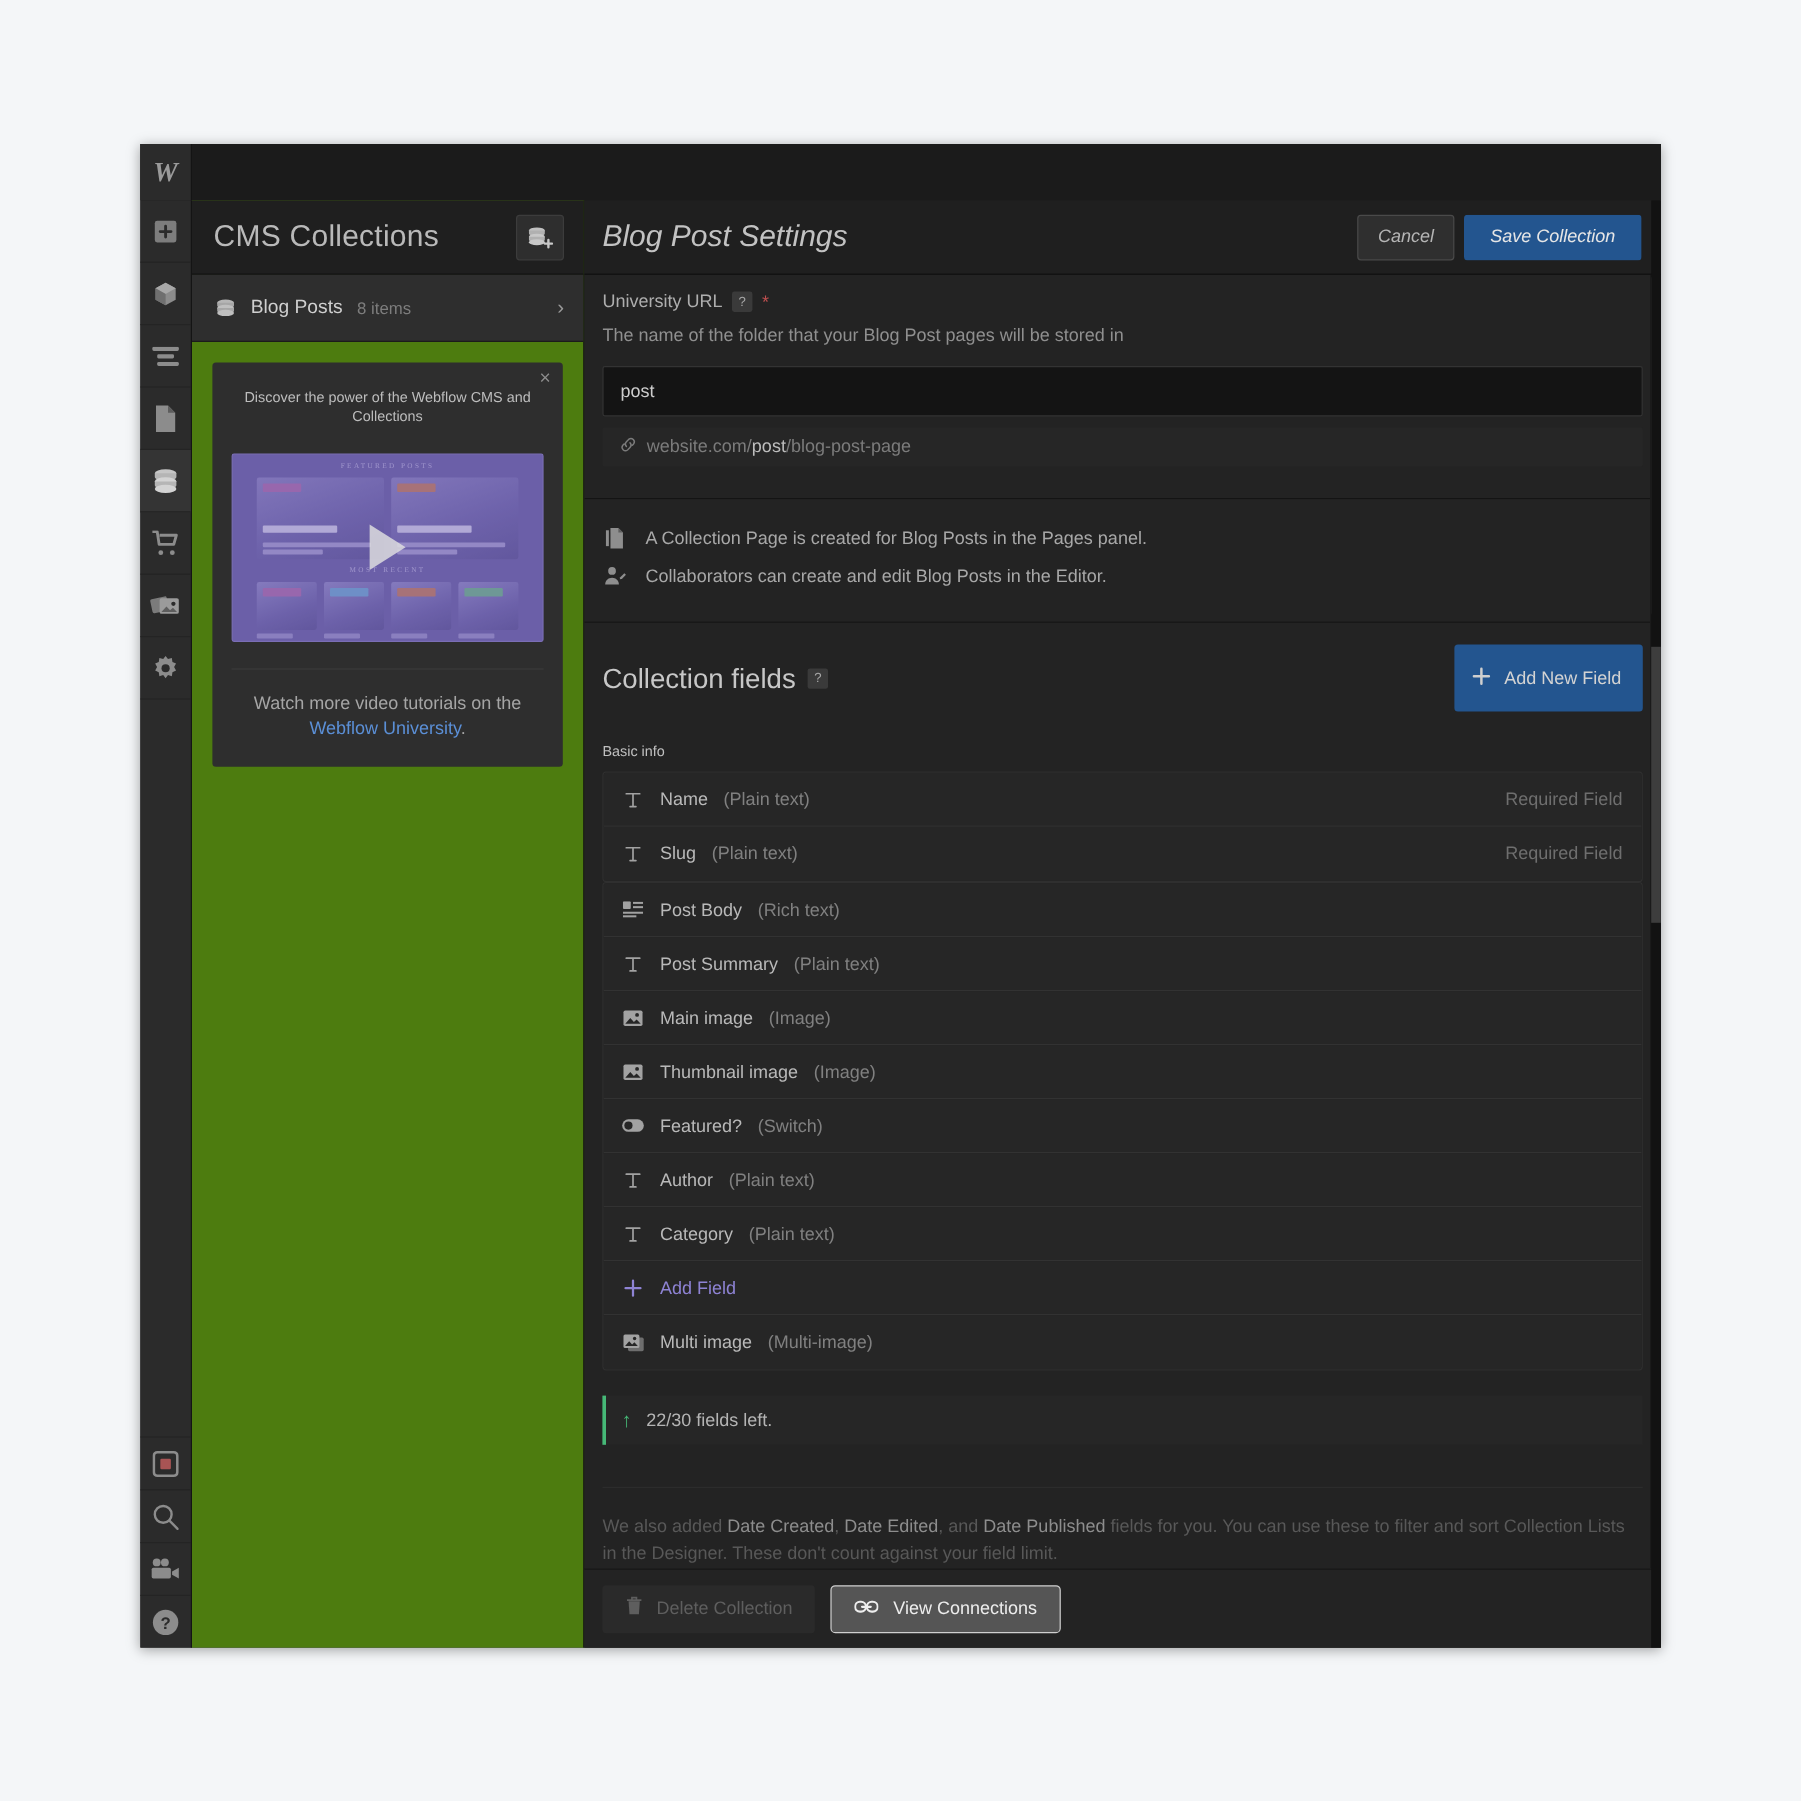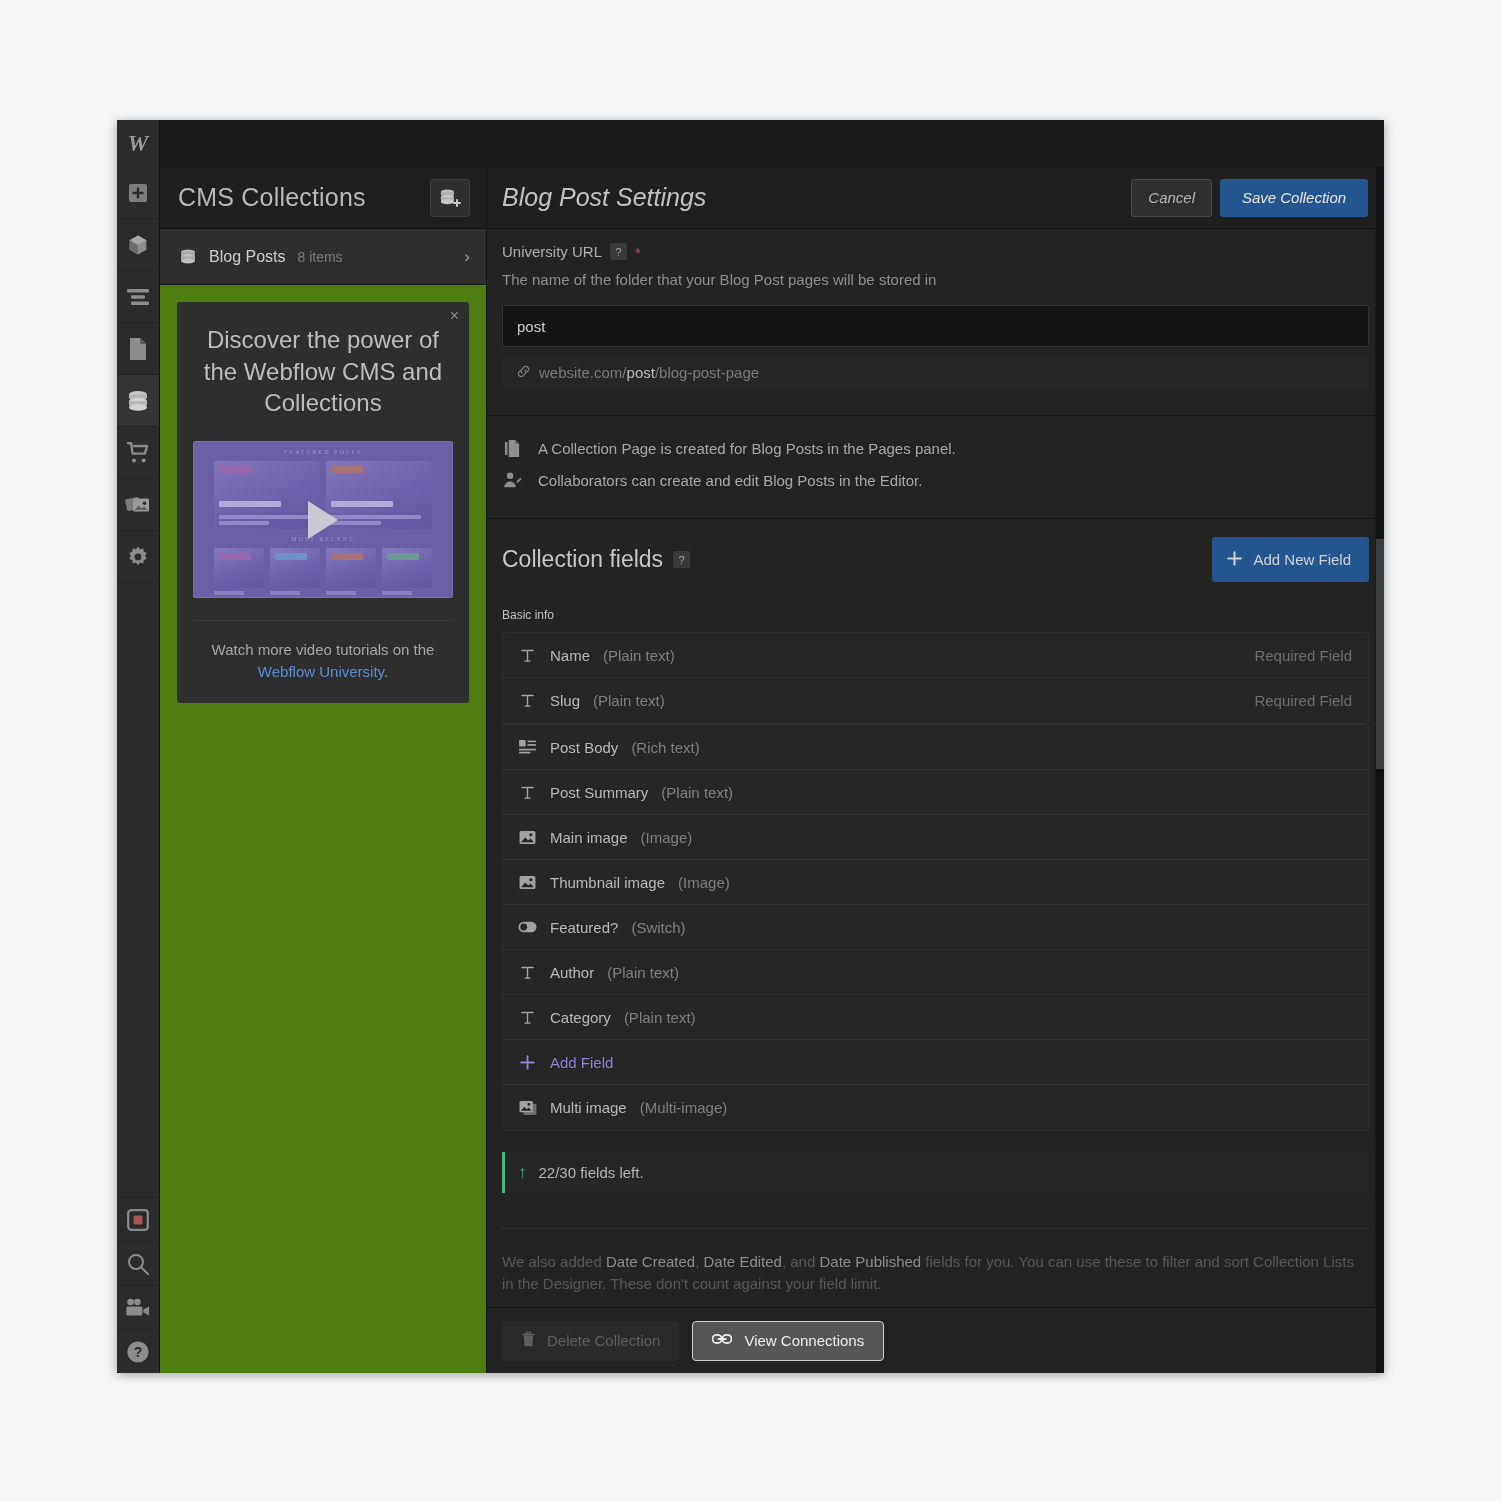--- a/index.html
+++ b/index.html
@@ -101,21 +101,21 @@
     background: #2e2e2e;
     border-radius: 3px;
     padding: 14px 16px 0 16px;
     position: relative;
   }
   #promo-close {
     position: absolute; right: 10px; top: 6px;
     color: #8d8d8d; font-size: 16px; cursor: pointer; line-height: 1;
   }
   #promo-title {
-    color: #bdbdbd; font-size: 24px; line-height: 1.32; text-align: center;
+    color: #bdbdbd; font-size: 12px; line-height: 1.32; text-align: center;
     padding: 8px 6px 0 6px;
   }
   #promo-video {
     margin: 22px 0 0 0;
     height: 157px;
     background: #6b5fa8;
     border: 1px solid #7a6eb5;
     border-radius: 2px;
     position: relative;
     overflow: hidden;
@@ -216,21 +216,21 @@
   #notes-section { padding: 16px 15px 22px 15px; }
   .note-row { display: flex; align-items: center; gap: 16px; height: 32px; }
   .note-row .txt { color: #a8a8a8; font-size: 15px; }
   .note-ic { color: #8e8e8e; width: 20px; display:flex; justify-content:center; }
 
   #fields-section { padding: 18px 15px 0 15px; background: #232323; border-bottom: none;}
   #fields-head { display: flex; align-items: center; gap: 10px; }
   #fields-title { color: #c7c7c7; font-size: 23px; }
   #add-new-field-btn {
     margin-left: auto; background: #23558f; color: #d3d3d3;
-    height: 45px; padding: 0 18px 0 14px; border-radius: 3px;
+    height: 56px; padding: 0 18px 0 14px; border-radius: 3px;
     display: flex; align-items: center; gap: 10px; font-size: 15px; cursor: pointer;
   }
   .group-title { color: #c0c0c0; font-size: 12px; font-weight: 400; margin: 26px 0 10px 0; }
   .field-list { border: 1px solid #2f2f2f; border-radius: 3px; overflow: hidden; }
   .field-row {
     height: 45px; display: flex; align-items: center; gap: 13px;
     padding: 0 16px 0 15px; background: #262626;
     border-bottom: 1px solid #323232; cursor: pointer;
   }
   .field-row:last-child { border-bottom: none; }

